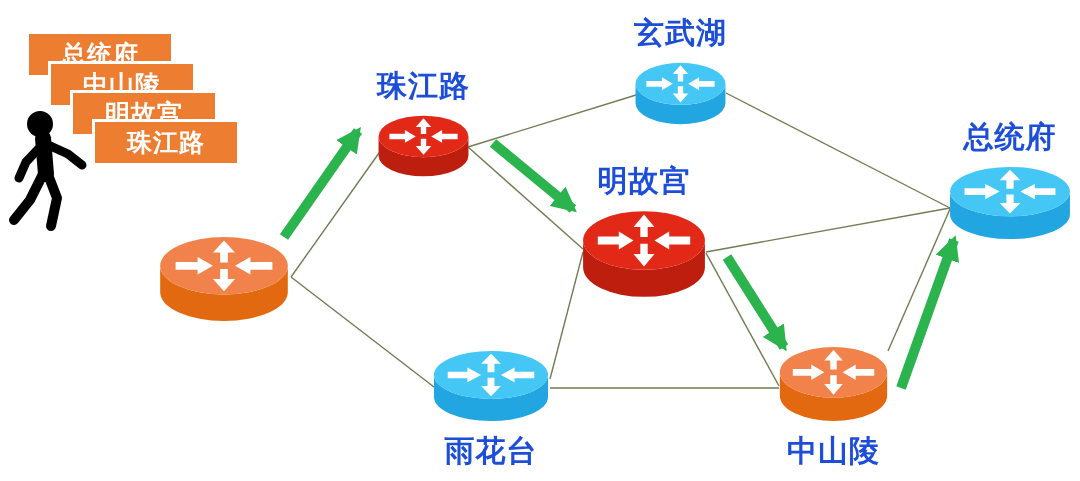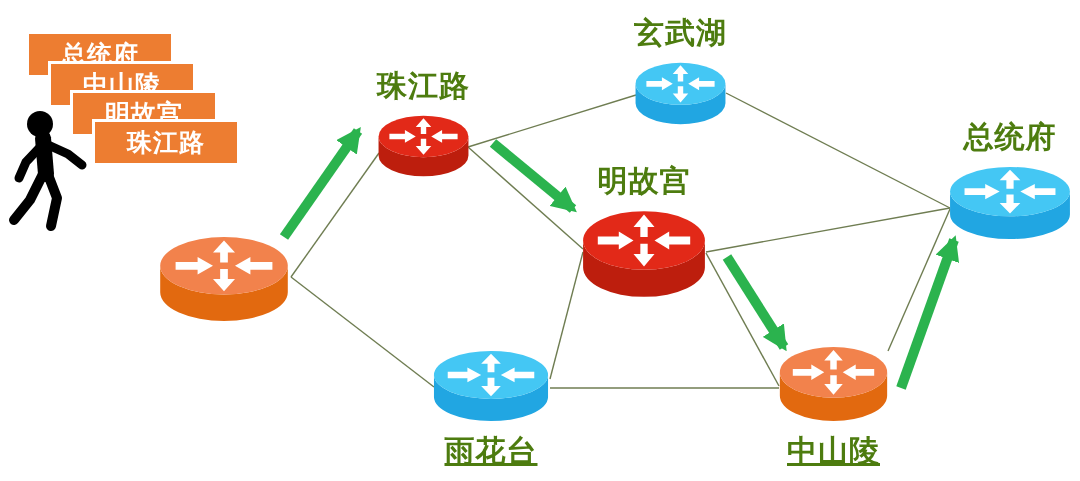--- a/index.html
+++ b/index.html
@@ -9,25 +9,25 @@
   }
   .layer{position:absolute;left:0;top:0;width:1080px;height:481px;pointer-events:none;}
   
   .node{position:absolute;}
   .node svg.disk{display:block;width:100%;height:100%;}
   .node.orange{--top:#F2824C;--side:#E2690F;}
   .node.red{--top:#E22918;--side:#BD1E0D;}
   .node.blue{--top:#44C7F4;--side:#21A6E2;}
   .node-label{
     position:absolute;left:-50px;right:-50px;text-align:center;
-    font-size:30px;font-weight:700;color:#4d7c0f;letter-spacing:1px;
+    font-size:30px;font-weight:700;color:#1d4ed8;letter-spacing:1px;
     white-space:nowrap;line-height:36px;
   }
   .label-above{top:-47px;}
-  .label-below{bottom:-47px;text-decoration:underline;}
+  .label-below{bottom:-47px;}
   
   .card-stack{position:absolute;left:0;top:0;}
   .route-card{
     position:absolute;width:148px;height:47px;box-sizing:border-box;
     background:#ED7D31;border:3px solid #ffffff;
     display:flex;align-items:center;justify-content:center;
     color:#ffffff;font-size:25px;font-weight:700;letter-spacing:1px;
   }
   .person{position:absolute;left:6px;top:104px;}
 </style>

